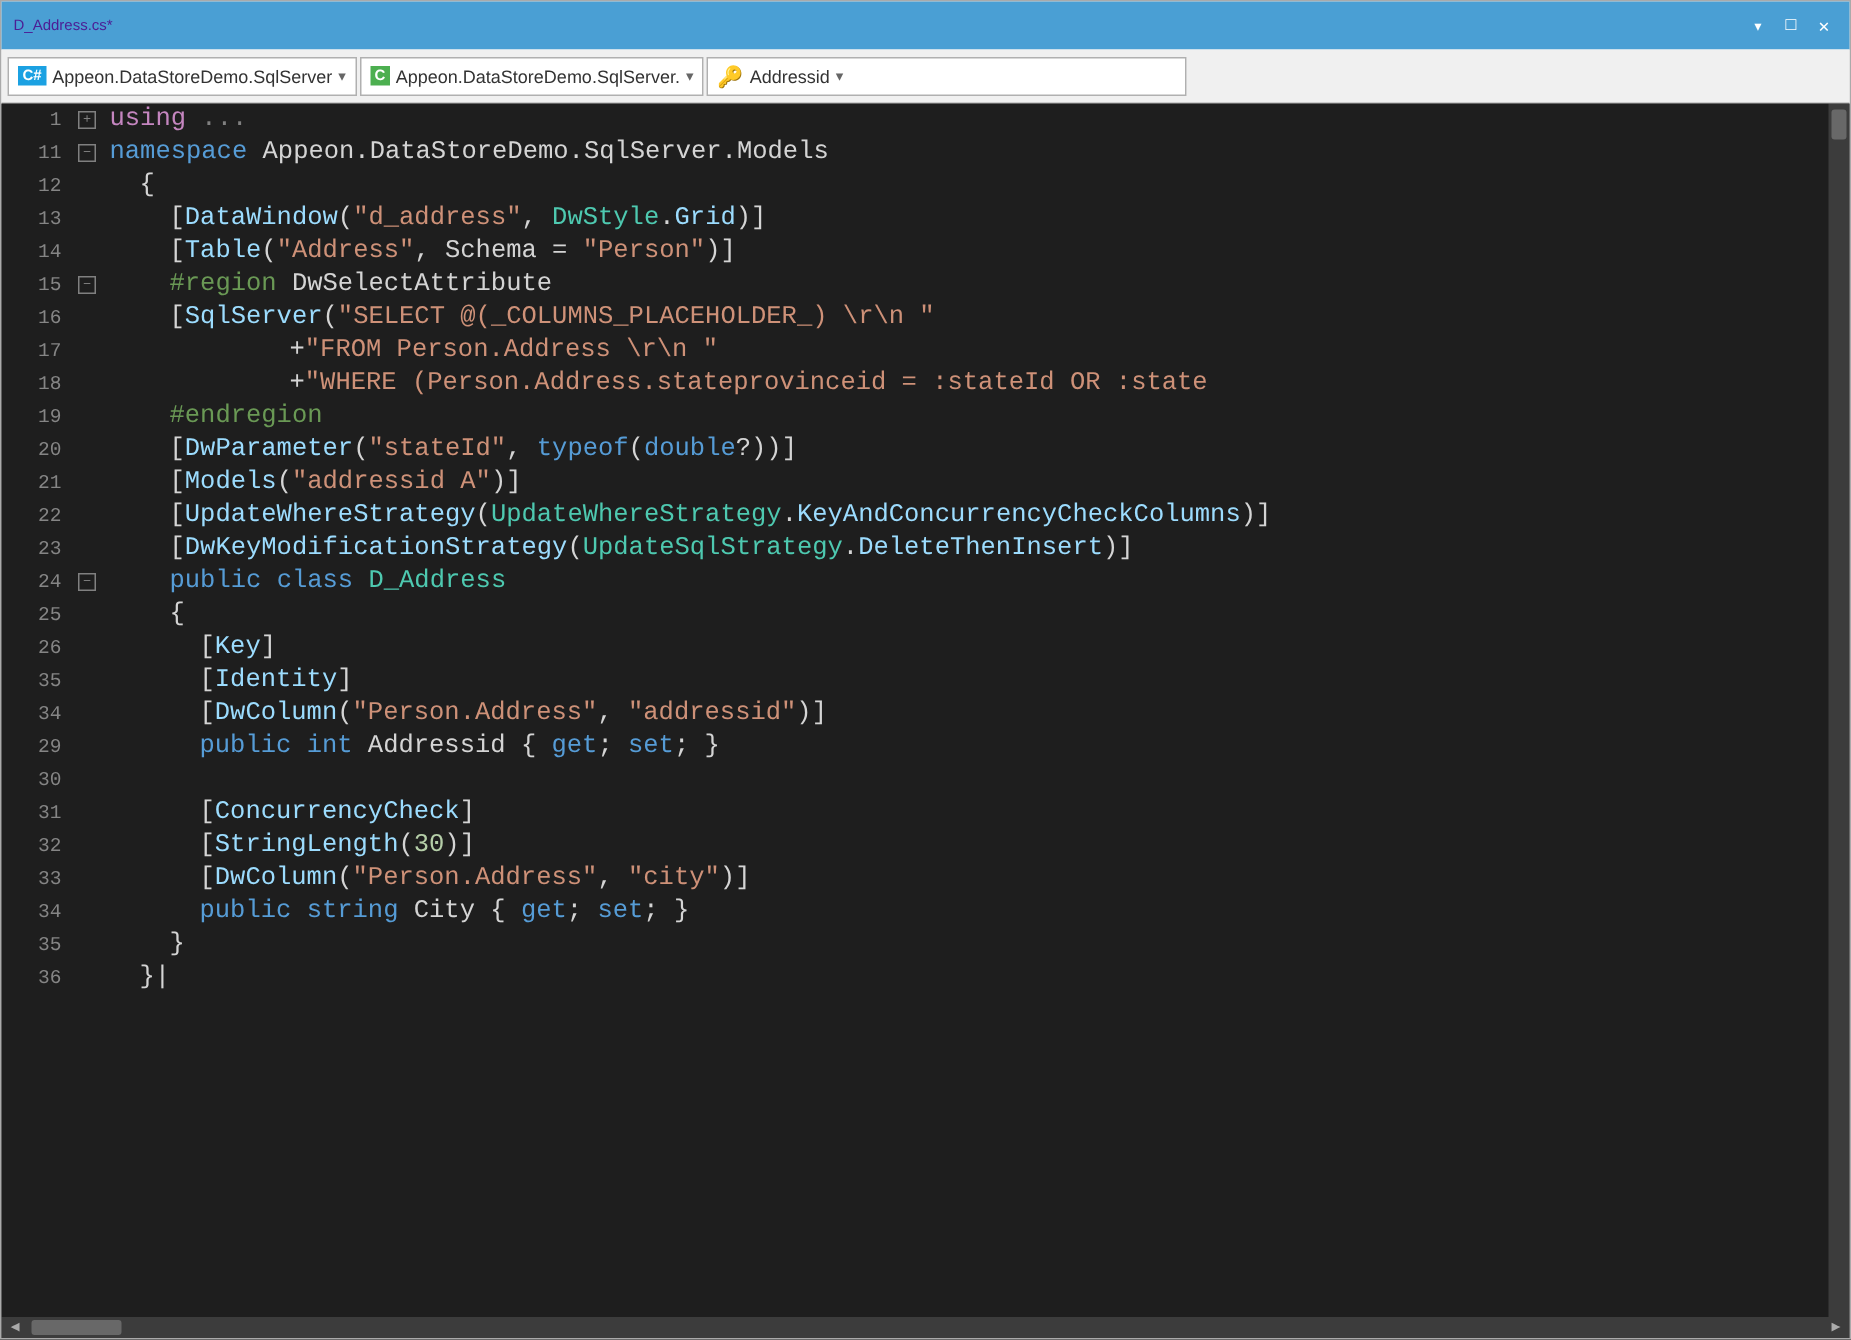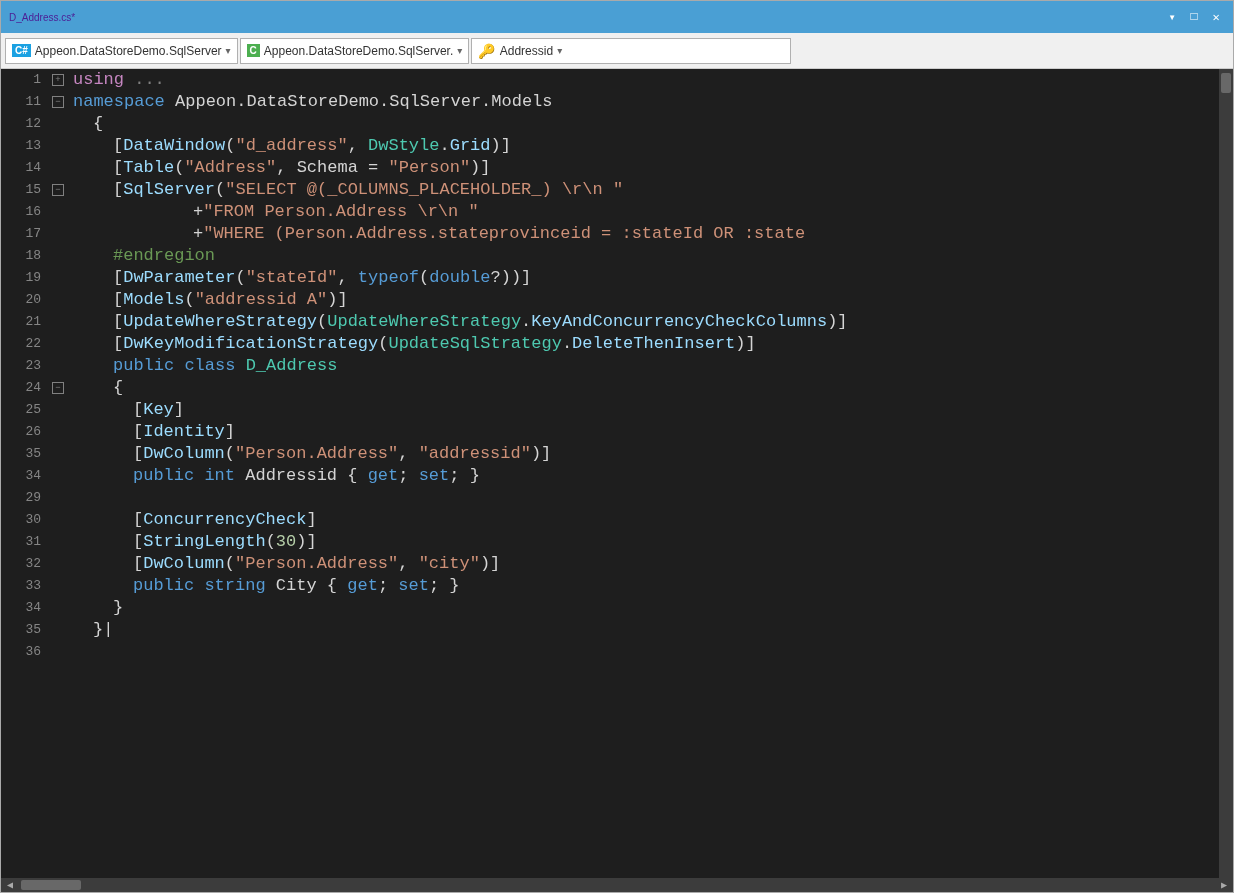--- a/index.html
+++ b/index.html
@@ -391,20 +391,25 @@
             <span class="punct">[</span>
               <span class="attr">Table</span>
               <span class="punct">(</span>
               <span class="str">"Address"</span>
               <span class="punct">,&nbsp;</span>
               <span class="plain">Schema&nbsp;=&nbsp;</span>
               <span class="str">"Person"</span>
               <span class="punct">)]</span>
           </div>
 
+          <div class="code-line">
+            <span class="indent2"></span>
+            <span class="comment">#region&nbsp;</span>
+              <span class="plain">DwSelectAttribute</span>
+          </div>
 
           <div class="code-line">
             <span class="indent2"></span>
             <span class="punct">[</span>
               <span class="attr">SqlServer</span>
               <span class="punct">(</span>
               <span class="str">"SELECT&nbsp;@(_COLUMNS_PLACEHOLDER_)&nbsp;\r\n&nbsp;"</span>
           </div>
 
           <div class="code-line">

